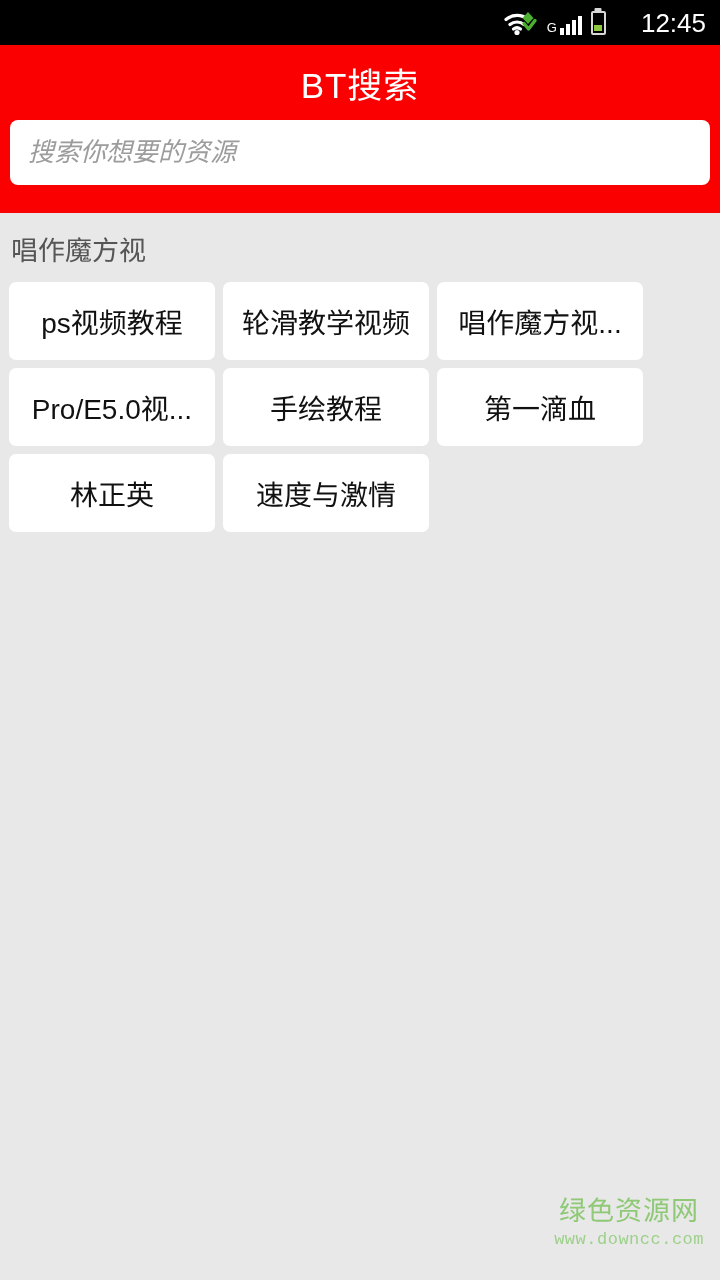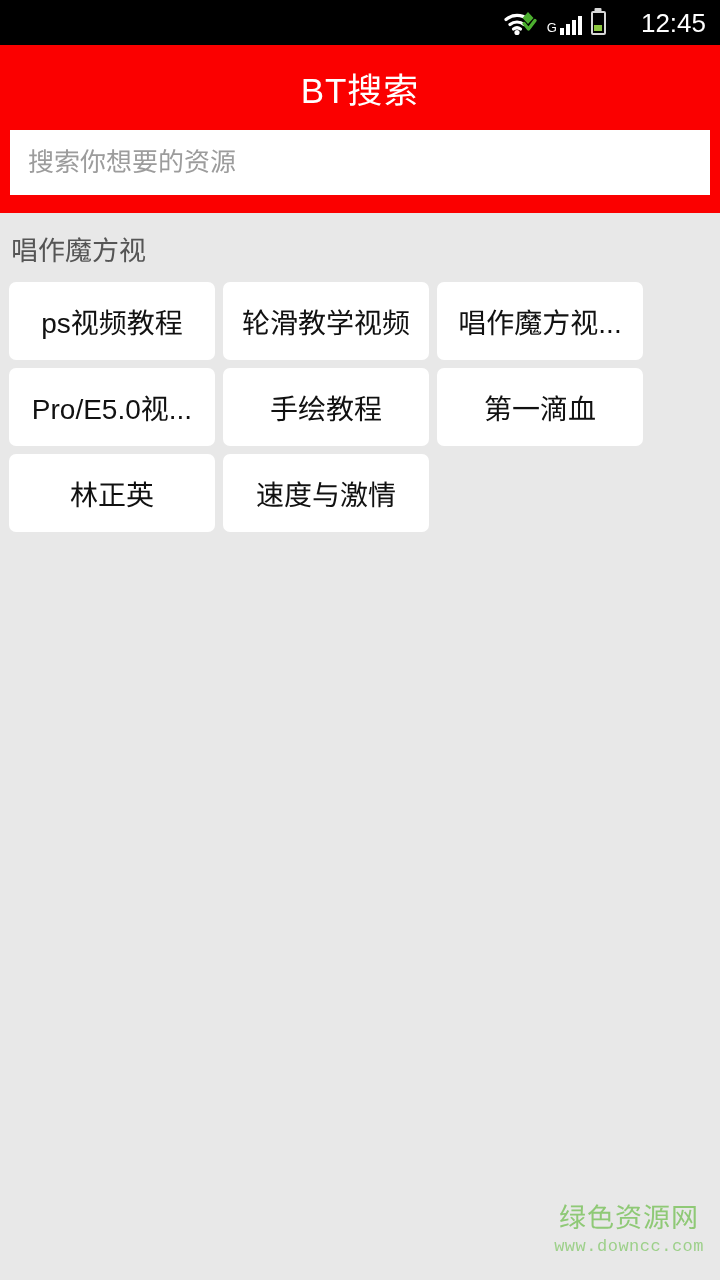--- a/index.html
+++ b/index.html
@@ -54,40 +54,41 @@
     margin-left:26px; font-family:"Liberation Sans",sans-serif;
   }
 
   
   #app-header {
     background:#fb0000;
     flex:0 0 168px;
     display:flex; flex-direction:column;
   }
   #title-bar {
-    height:85px;
+    height:75px;
     display:flex; align-items:center; justify-content:center;
   }
   #app-title {
     color:#fff; font-size:35px; font-weight:400; letter-spacing:1px;
     font-family:"Liberation Sans","DejaVu Sans",sans-serif;
   }
   #search-bar {
     display:flex; align-items:center;
     padding:0 10px 10px 10px;
     gap:12px;
   }
   #search-input {
     flex:1 1 auto; height:65px;
     border:none; outline:none;
     background:#fff;
-    border-radius:0;
+    border-radius:8px;
     padding:0 18px;
     font-size:26px; color:#333;
     font-family:"Liberation Sans","DejaVu Sans",sans-serif;
+    font-style:italic;
   }
   #search-input::placeholder { color:#9c9c9c; }
   #search-button {
     flex:0 0 178px; height:65px;
     background:#0d8bf2;
     border:none; border-radius:6px;
     color:#fff; font-size:28px;
     cursor:pointer;
     font-family:"Liberation Sans","DejaVu Sans",sans-serif;
   }
@@ -115,21 +116,21 @@
     display:flex; align-items:center; justify-content:center;
     font-size:28px; color:#111;
     cursor:pointer;
     padding:0 6px;
     white-space:nowrap; overflow:hidden;
     font-family:"Liberation Sans","DejaVu Sans",sans-serif;
   }
 
   
   #watermark {
-    position:absolute; right:16px; bottom:24px;
+    position:absolute; right:16px; bottom:31px;
     text-align:center;
     user-select:none;
     margin-top:46px;
   }
   #watermark-title {
     font-size:27px; color:#8fc976; letter-spacing:1px;
     font-family:"Liberation Sans","DejaVu Sans",sans-serif;
   }
   #watermark-url {
     font-size:17px; color:#9dd08a; letter-spacing:0.5px; margin-top:2px;

